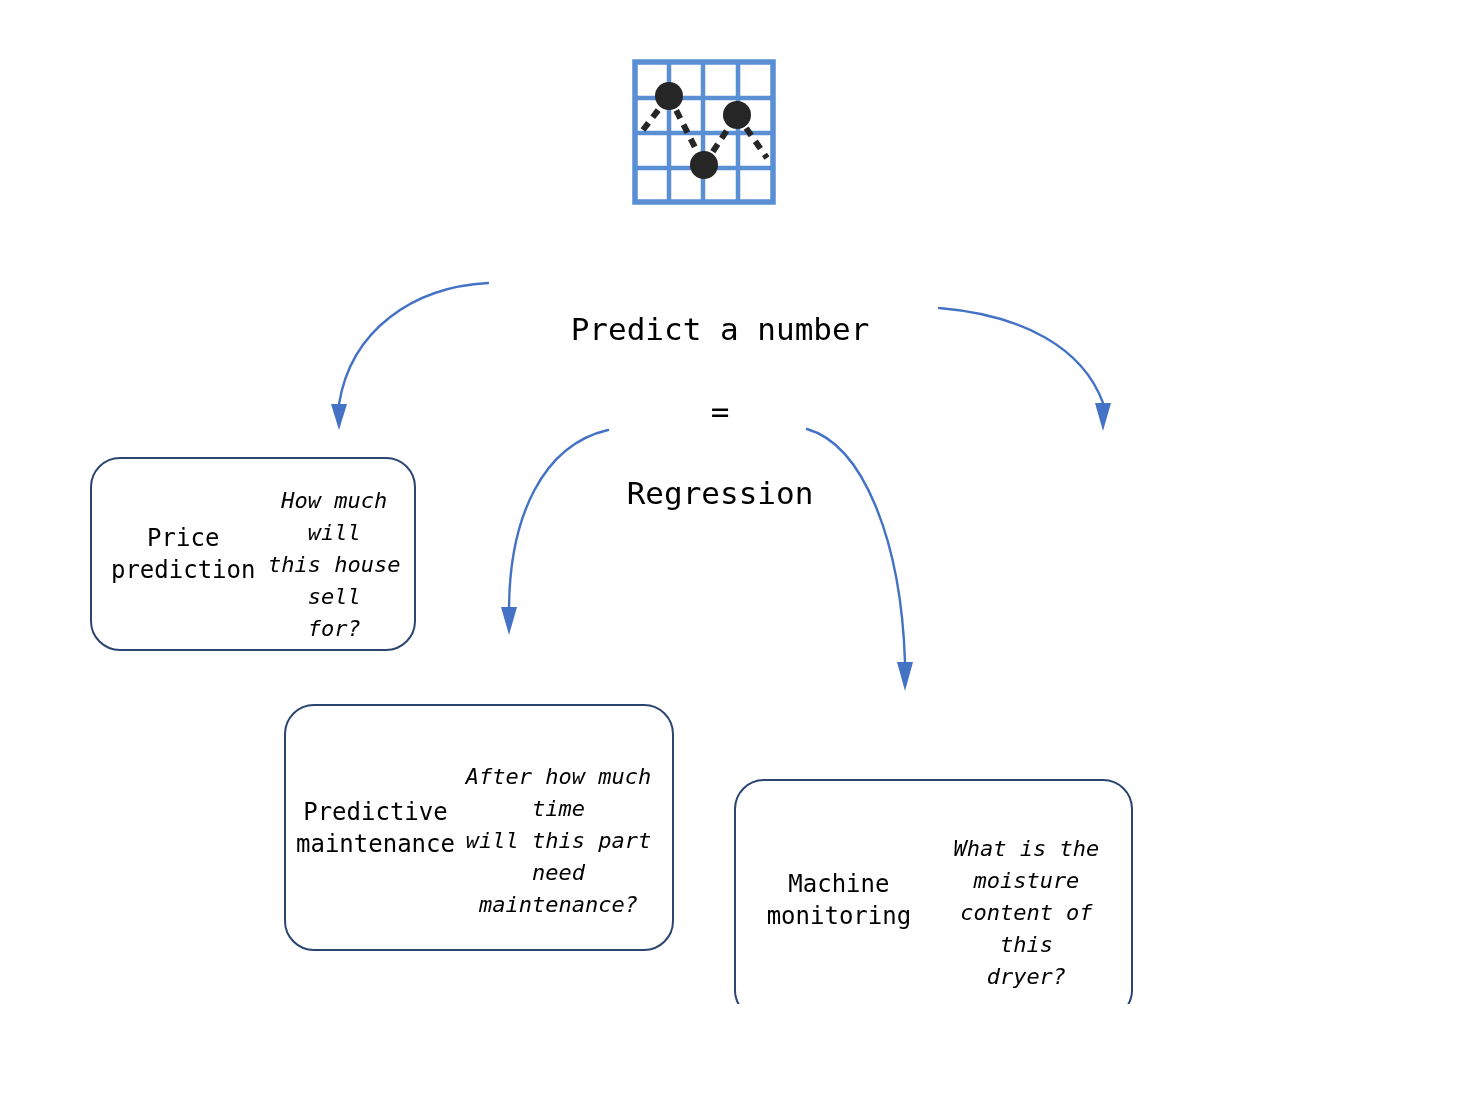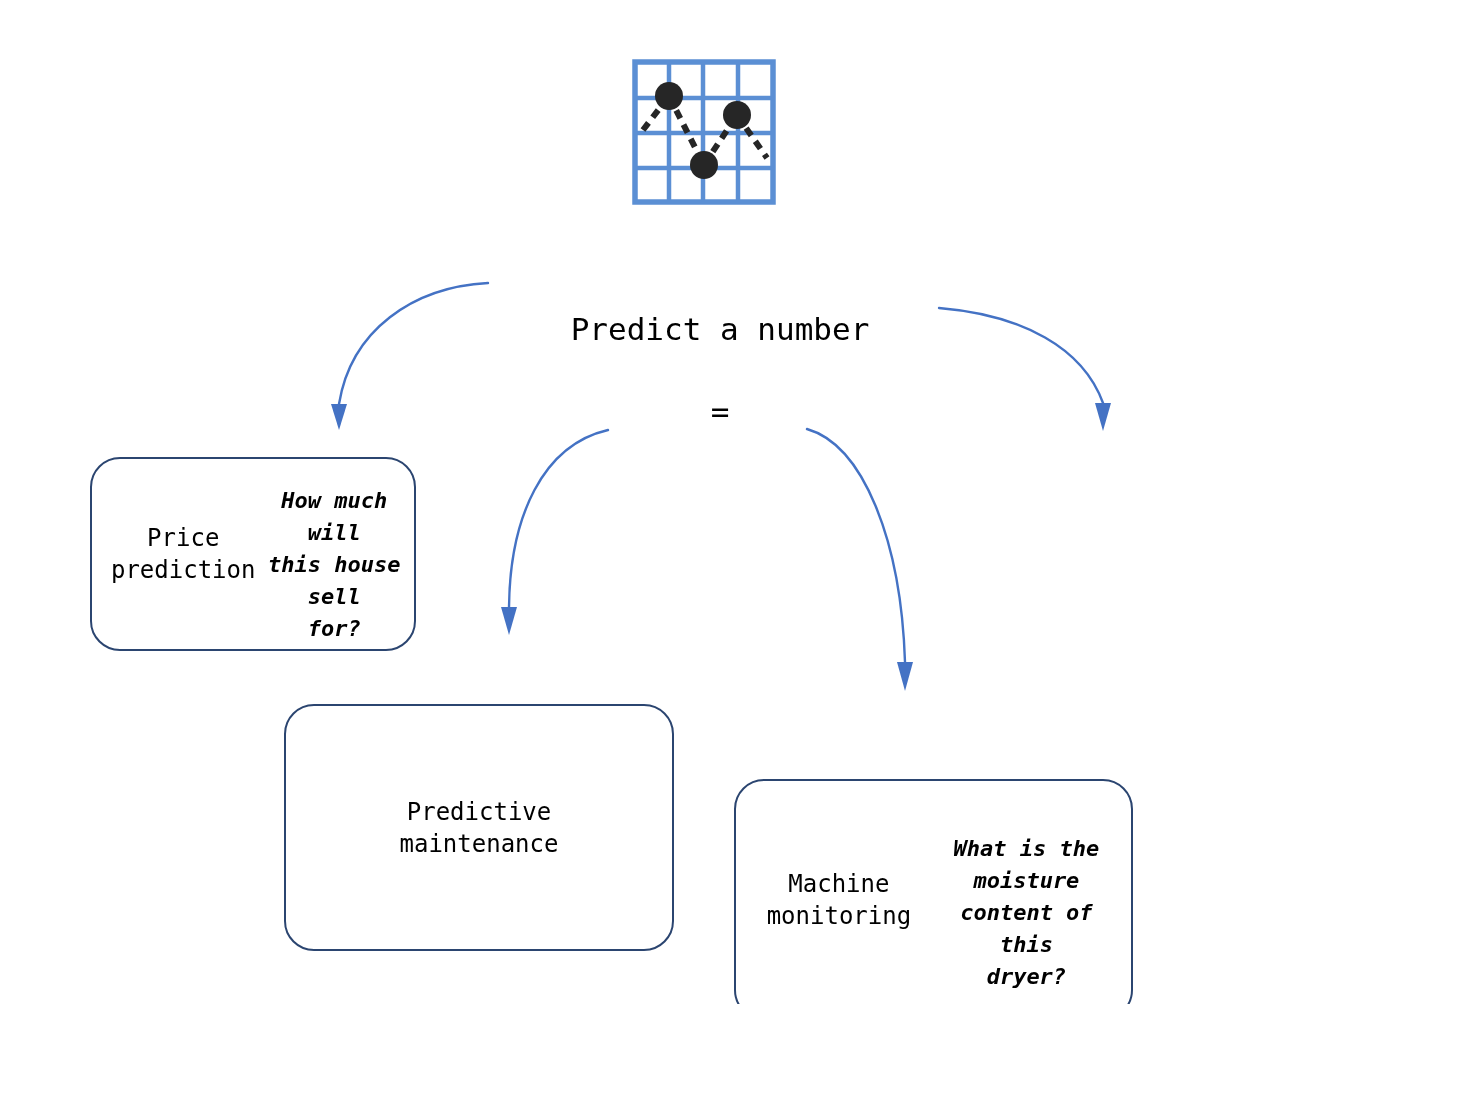--- a/index.html
+++ b/index.html
@@ -75,21 +75,21 @@
     white-space: pre-line;
     font-style: normal;
   }
   .node-question {
     margin-top: 26px;
     font-size: 22px;
     line-height: 32px;
     text-align: center;
     color: #000000;
     font-style: italic;
-    font-weight: 700;
+    font-weight: 400;
     white-space: pre-line;
   }
 
   #box-price-prediction {
     left: 57px;  top: 457px;  width: 326px;  height: 194px;
   }
   #box-price-prediction .node-title { font-size: 24px; }
   #box-price-prediction .node-question { margin-top: 22px; }
 
   #box-predictive-maintenance {
@@ -156,32 +156,36 @@
     </g>
 
     <circle cx="38" cy="38" r="14" fill="#262626"></circle>
     <circle cx="106" cy="57" r="14" fill="#262626"></circle>
     <circle cx="73" cy="107" r="14" fill="#262626"></circle>
   </svg>
 
   <div id="center-title">
     <span class="t-line">Predict a number</span>
     <span class="t-line">=</span>
+    <span class="t-line">Regression</span>
   </div>
 
   <div class="node-box" id="box-price-prediction">
     <div class="node-title">Price prediction</div>
     <div class="node-question">How much will
 this house sell
 for?</div>
   </div>
 
   <div class="node-box" id="box-predictive-maintenance">
     <div class="node-title">Predictive
 maintenance</div>
+    <div class="node-question">After how much time
+will this part need
+maintenance?</div>
   </div>
 
   <div class="node-box" id="box-machine-monitoring">
     <div class="node-title">Machine monitoring</div>
     <div class="node-question">What is the moisture
 content of this
 dryer?</div>
   </div>
 
 

